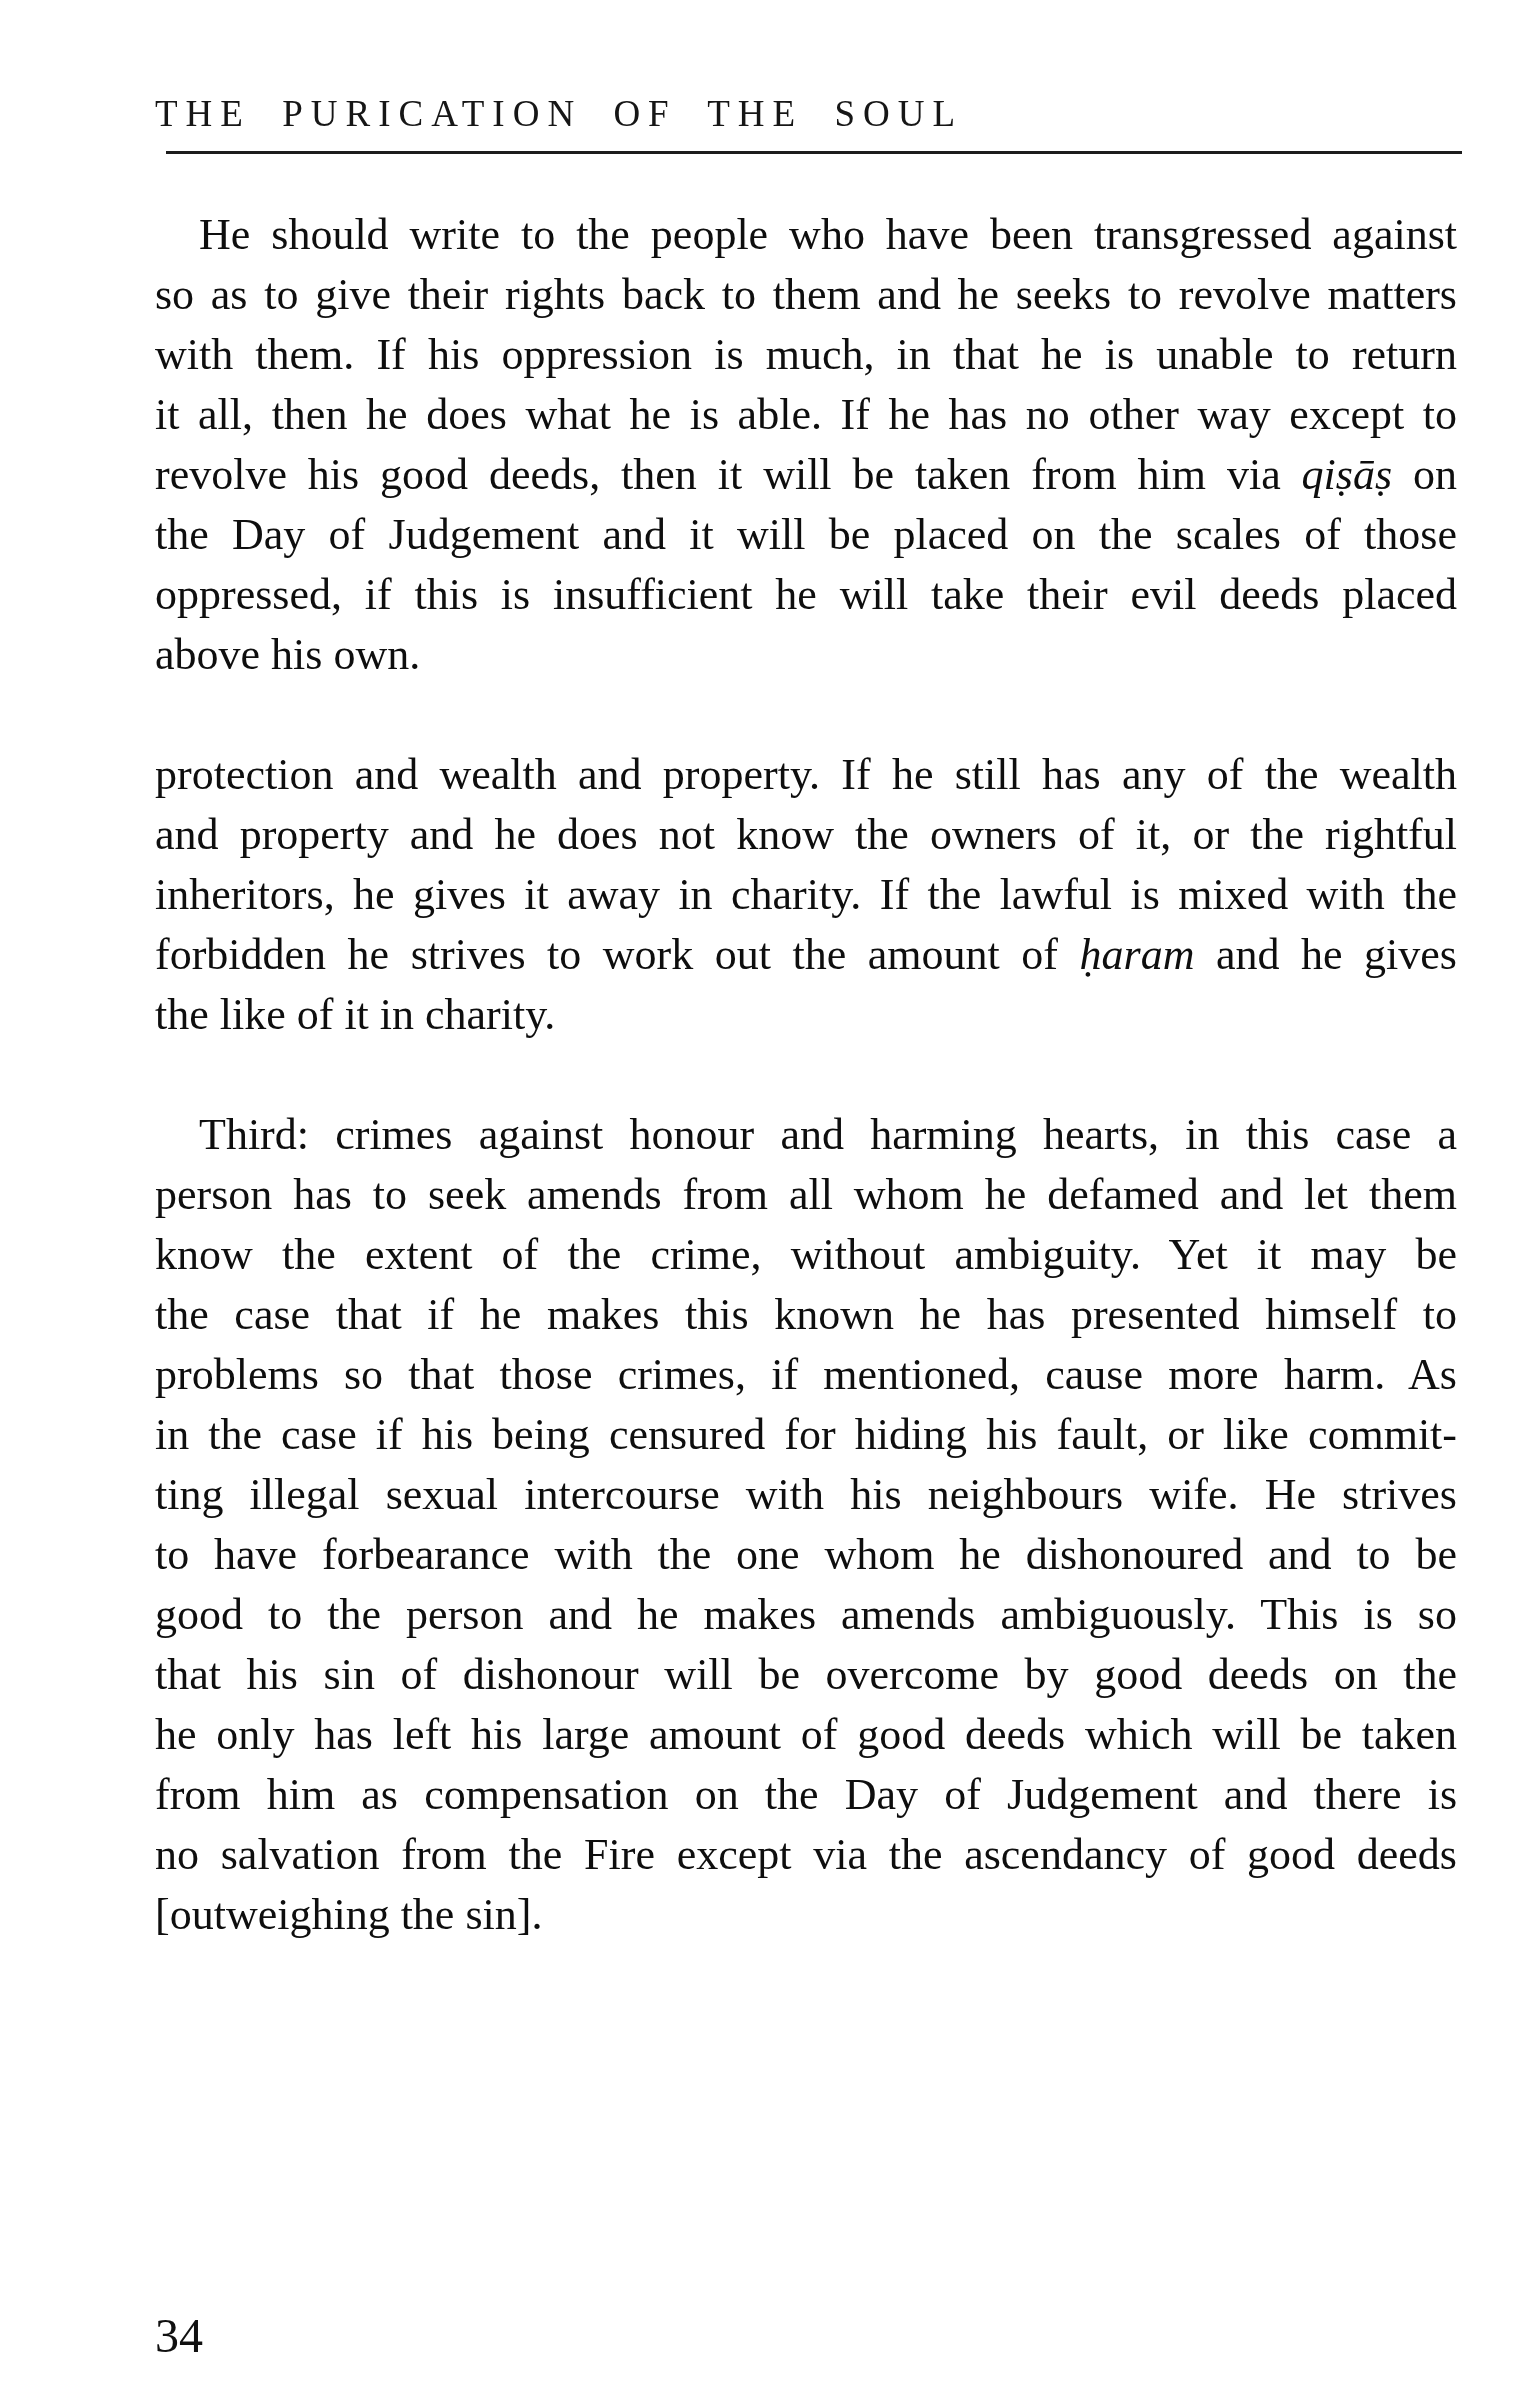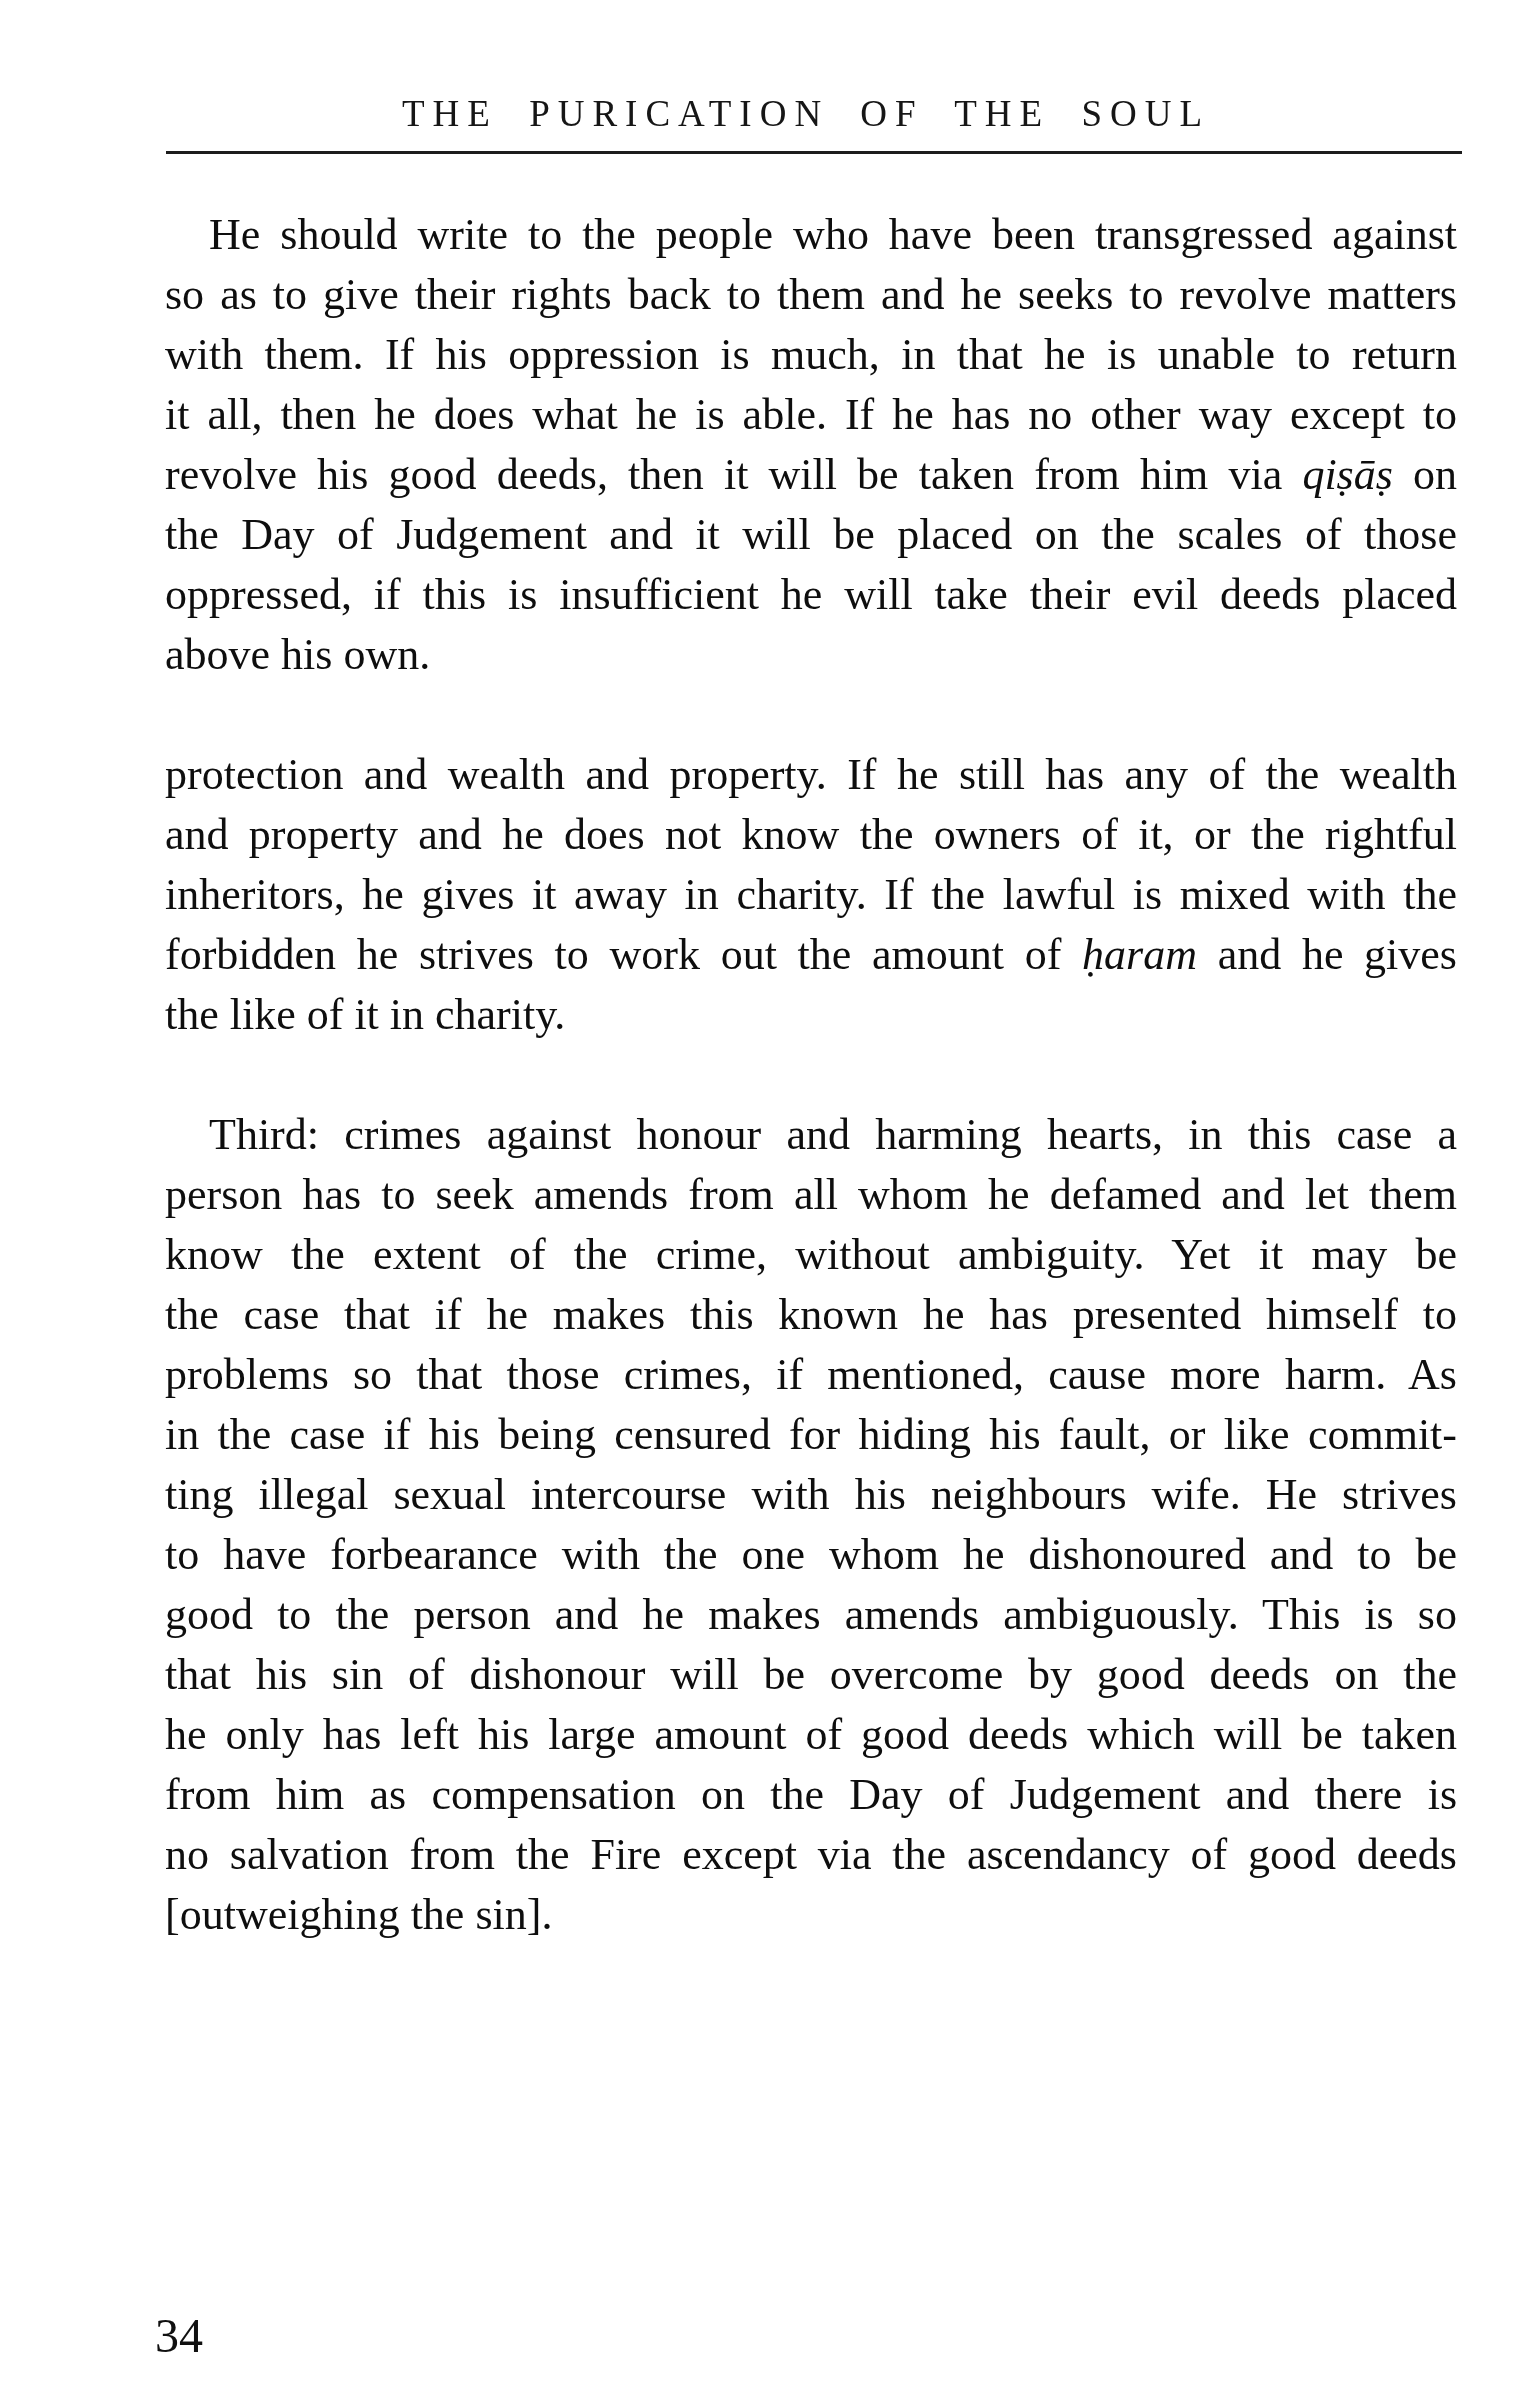--- a/index.html
+++ b/index.html
@@ -14,21 +14,20 @@
     background: #ffffff;
     font-family: "Liberation Serif", "DejaVu Serif", serif;
     color: #111111;
     overflow: hidden;
   }
   .running-head {
     position: absolute;
     top: 92px;
     left: 155px;
     width: 1302px;
-    text-align: center;
     font-size: 37px;
     letter-spacing: 8px;
     word-spacing: 14px;
     color: #161616;
     white-space: nowrap;
   }
   .head-rule {
     position: absolute;
     top: 151px;
     left: 166px;
@@ -39,21 +38,21 @@
   .page-body {
     position: absolute;
     top: 205px;
     left: 155px;
     width: 1302px;
     font-size: 44px;
     line-height: 60px;
     color: #0e0e0e;
   }
   .paragraph {
-    margin: 0 0 60px 10px;
+    margin: 0 0 60px 0;
   }
   .line {
     text-align: justify;
     text-align-last: justify;
   }
   .line.first {
     text-indent: 44px;
   }
   .line.last {
     text-align-last: left;

